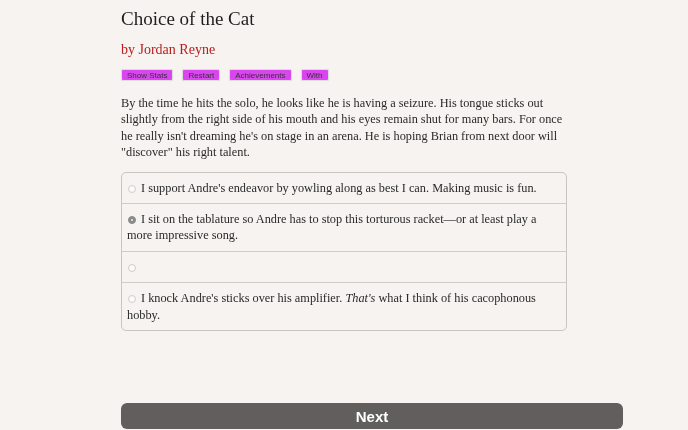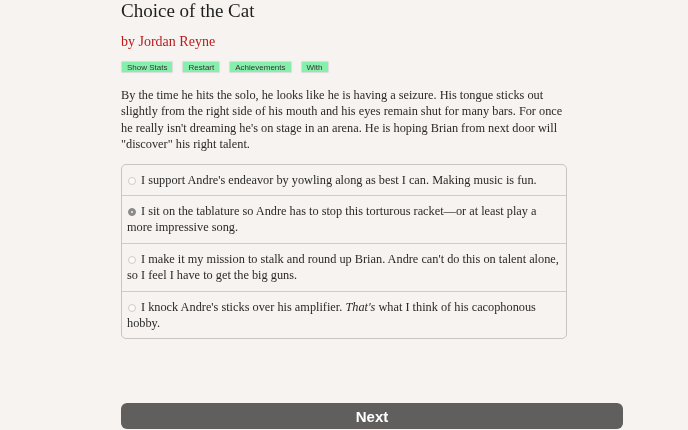--- a/index.html
+++ b/index.html
@@ -17,41 +17,42 @@
     }
     .container {
       position: absolute;
       left: 121px;
       top: 0;
       width: 446px;
     }
     .title {
       font-size: 19px;
       margin: 0;
+      padding-top: 8px;
       line-height: 22px;
       font-weight: normal;
       color: #1e1e1e;
     }
     .author {
       font-size: 14px;
       margin: 0;
       margin-top: 12px;
       line-height: 16px;
       color: #b91c1c;
     }
     .toolbar {
       margin-top: 11px;
       display: flex;
       gap: 9px;
       height: 13px;
     }
     .tb-btn {
       font-family: "Liberation Sans", "DejaVu Sans", sans-serif;
       font-size: 8px;
-      background: #86efac;
+      background: #d946ef;
       border: 1px solid #ddd;
       border-radius: 2px;
       padding: 0 5px;
       height: 12px;
       line-height: 12px;
       color: #333;
       cursor: pointer;
       box-shadow: 0 0 1px rgba(0,0,0,0.1);
     }
     .tb-btn:first-child { margin-left: 0; }
@@ -142,21 +143,21 @@
   <p class="passage p2">By the time he hits the solo, he looks like he is having a seizure. His tongue sticks out slightly from the right side of his mouth and his eyes remain shut for many bars. For once he really isn't dreaming he's on stage in an arena. He is hoping Brian from next door will "discover" his right talent.</p>
 
   <div class="choices">
     <div class="choice">
       <span class="radio"></span><span>I support Andre's endeavor by yowling along as best I can. Making music is fun.</span>
     </div>
     <div class="choice">
       <span class="radio selected"></span><span>I sit on the tablature so Andre has to stop this torturous racket—or at least play a more impressive song.</span>
     </div>
     <div class="choice">
-      <span class="radio"></span><span>I make it my mission to stalk and round up Brian. Andre can't do this on talent alone, so I feel I have to get the big guns.</span>
+      <span class="radio"></span>
     </div>
     <div class="choice">
       <span class="radio"></span><span>I knock Andre's sticks over his amplifier. </span><em>That's</em><span> what I think of his cacophonous hobby.</span>
     </div>
   </div>
 </div>
 
 <button class="next-btn">Next</button>
 
 </body></html>

